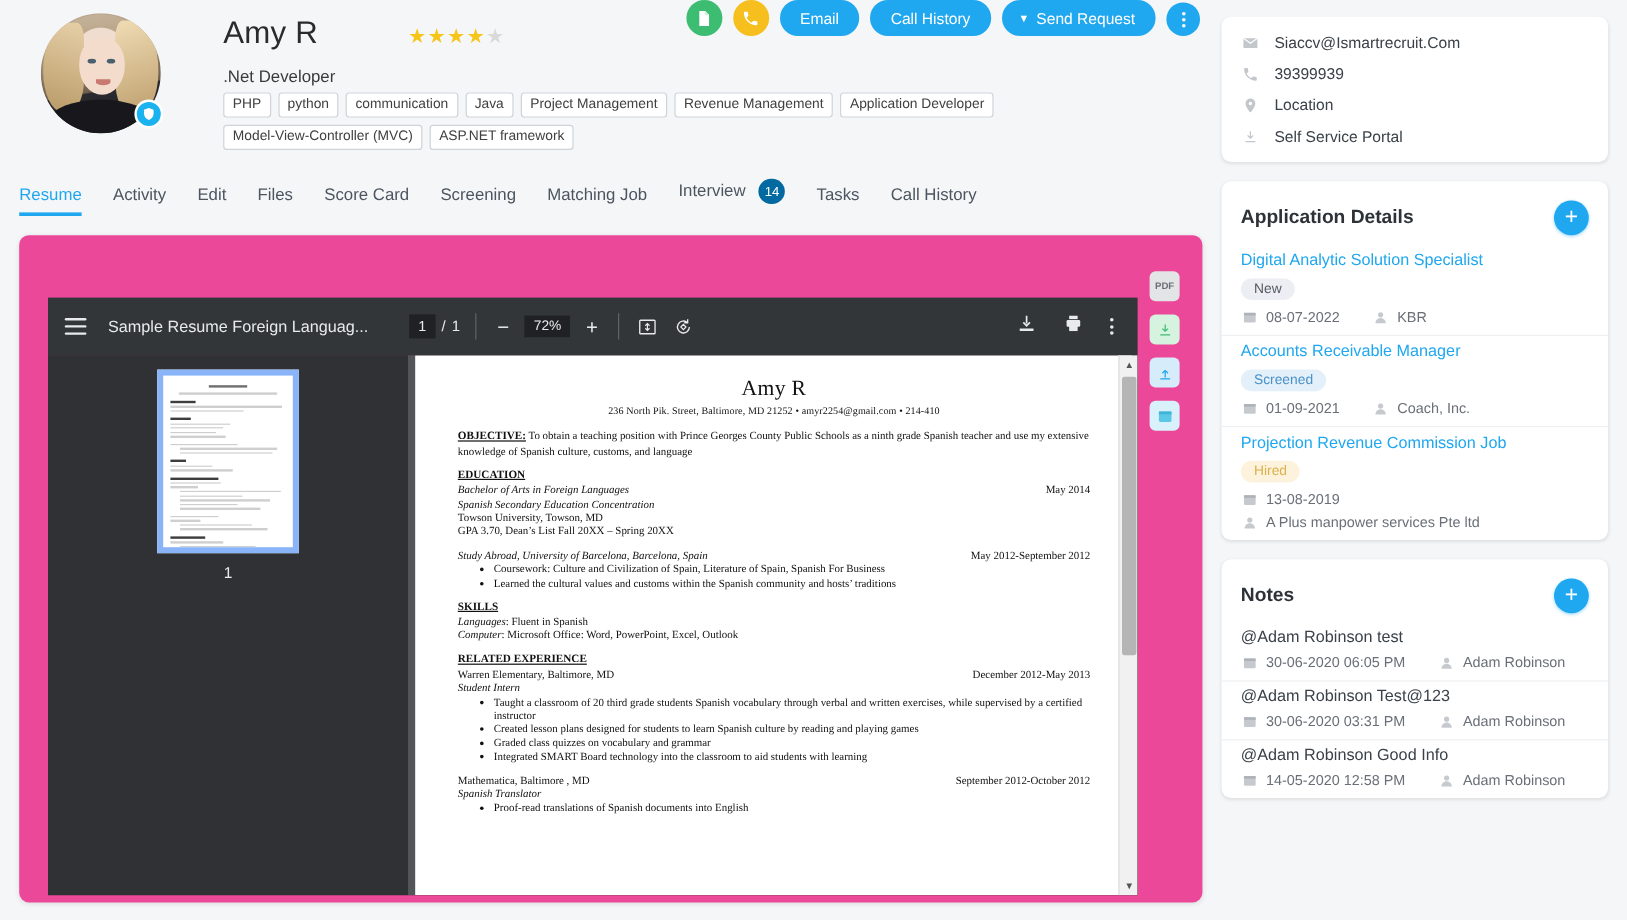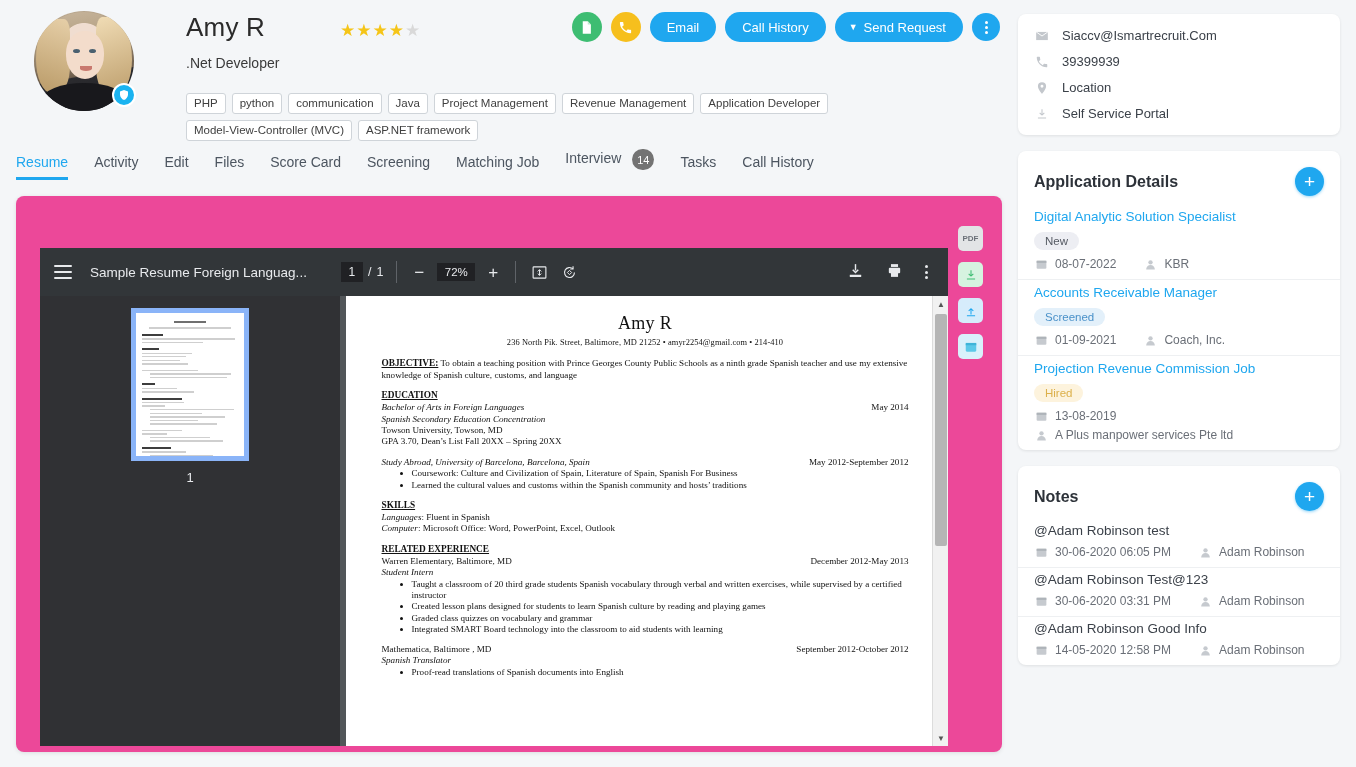--- a/index.html
+++ b/index.html
@@ -38,57 +38,57 @@
     display: flex; align-items: center; justify-content: center;
   }
   .shield-badge svg { width: 12px; height: 12px; fill: #fff; }
 
   .name-row { position: absolute; left: 186px; top: 12px; display: flex; align-items: center; }
   .cand-name { font-size: 26px; color: #2b2b2b; font-weight: 400; letter-spacing: .2px; }
   .stars { margin-left: 75px; display: flex; gap: 1px; padding-top: 5px; }
   .star { font-size: 17px; line-height: 17px; color: #f5c518; }
   .star.off { color: #d9d9d9; }
 
-  .head-actions { position: absolute; right: 18px; top: 12px; display: flex; align-items: center; gap: 9px; }
+  .head-actions { position: absolute; right: 18px; top: 0; display: flex; align-items: flex-end; gap: 9px; }
   .circ-btn { width: 30px; height: 30px; border-radius: 50%; display: flex; align-items: center; justify-content: center; border: none; cursor: pointer; }
   .circ-btn.green { background: #3dbd72; }
   .circ-btn.yellow { background: #f6bf1d; }
   .circ-btn svg { width: 15px; height: 15px; }
   .pill-btn {
     height: 30px; border-radius: 15px; background: #1fa7ef; color: #fff;
     font-size: 13px; padding: 0 17px; border: none; cursor: pointer;
     display: flex; align-items: center; gap: 6px; white-space: nowrap;
   }
   .pill-btn.send { padding-left: 14px; }
   .caret { font-size: 9px; }
   .kebab { width: 28px; height: 28px; border-radius: 50%; background: #1fa7ef; display:flex; flex-direction: column; align-items:center; justify-content:center; gap:2px; cursor:pointer; }
   .kebab i { width:3px; height:3px; border-radius:50%; background:#fff; display:block; }
 
   .title-line { position: absolute; left: 186px; top: 55px; font-size: 14px; color: #3a3a3a; }
-  .tags { position: absolute; left: 186px; top: 77px; width: 790px; display: flex; flex-wrap: wrap; gap: 6px; margin-top: 16px; }
+  .tags { position: absolute; left: 186px; top: 77px; width: 790px; display: flex; flex-wrap: wrap; gap: 6px; }
   .tag {
     border: 1px solid #cfd4d9; border-radius: 3px; background: #fff;
     font-size: 11.5px; color: #404040; padding: 3px 7px; white-space: nowrap;
     line-height: 13px; cursor: pointer;
   }
 
   
   .tabs { position: absolute; left: 16px; top: 149px; display: flex; align-items: flex-end; gap: 0; }
   .tab {
     font-size: 14px; color: #4c5560; padding: 0 13px 10px 13px; cursor: pointer; position: relative;
     white-space: nowrap;
   }
   .tab:first-child { padding-left: 0; }
   .tab.active { color: #1fa7ef; }
   .tab.active::after {
     content: ""; position: absolute; left: 0; right: 13px; bottom: 0; height: 3px; background: #1fa7ef;
   }
   .tab-badge {
     display: inline-flex; align-items: center; justify-content: center;
-    min-width: 21px; height: 21px; border-radius: 11px; background: #737373; color: #fff;
+    min-width: 21px; height: 21px; border-radius: 11px; background: #0369a1; color: #fff;
     font-size: 11px; margin-left: 7px; padding: 0 5px; vertical-align: middle;
   }
 
   
   .resume-card {
     position: absolute; left: 16px; top: 196px; width: 986px; height: 556px;
     background: #ec4899; border-radius: 8px; box-shadow: 0 1px 4px rgba(0,0,0,.10);
   }
   .pdf-frame { position: absolute; left: 24px; top: 52px; width: 908px; height: 498px; }
   .pdf-toolbar {

